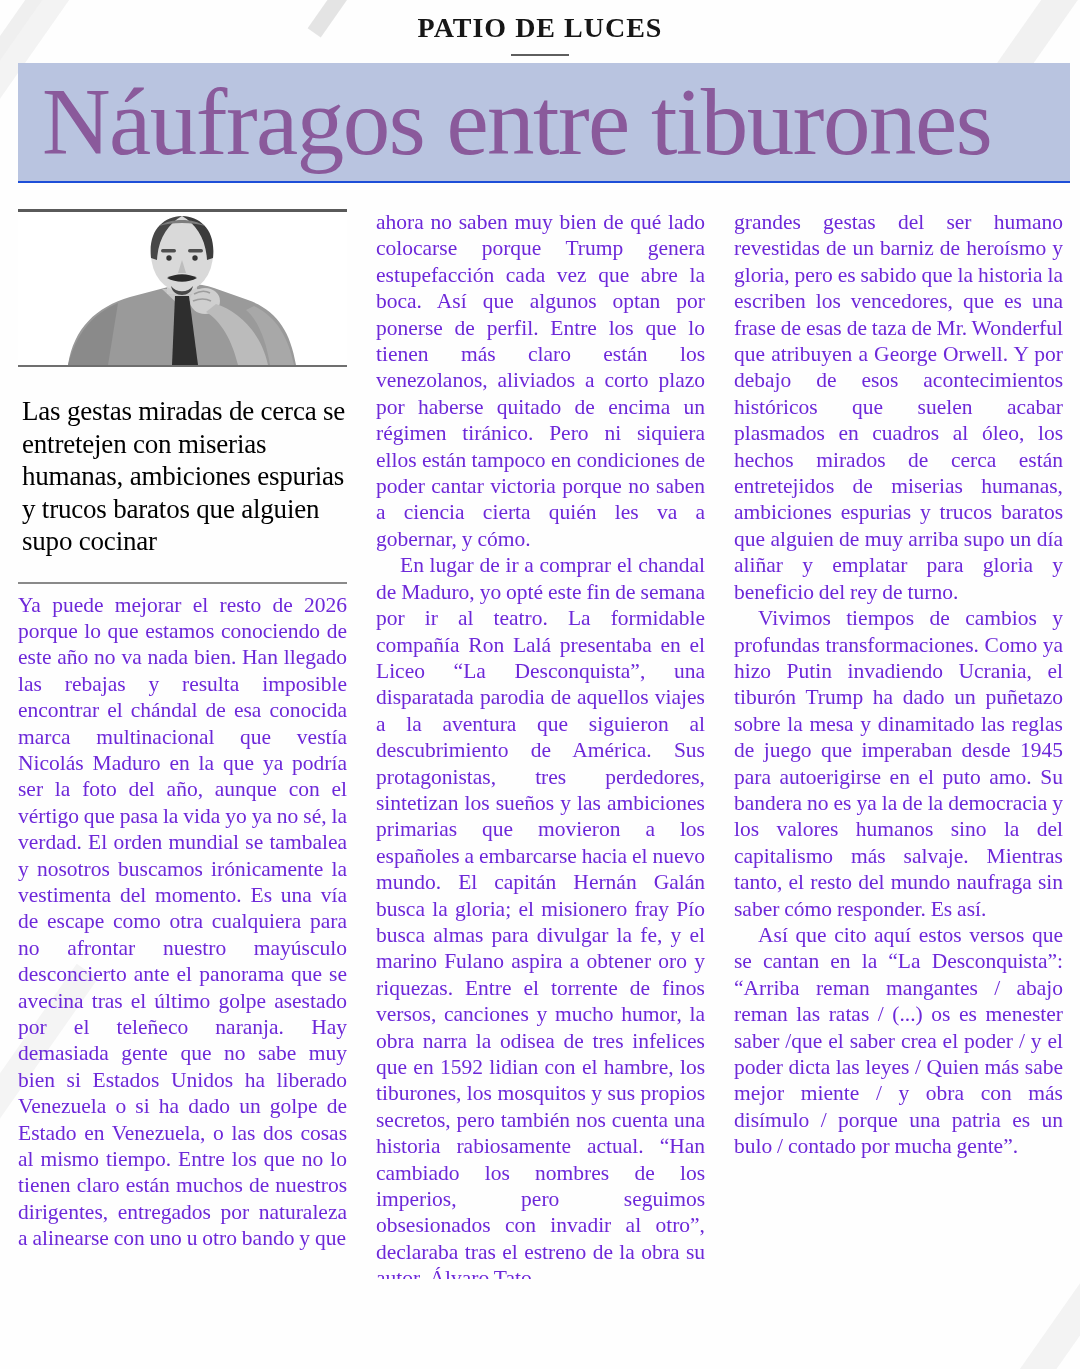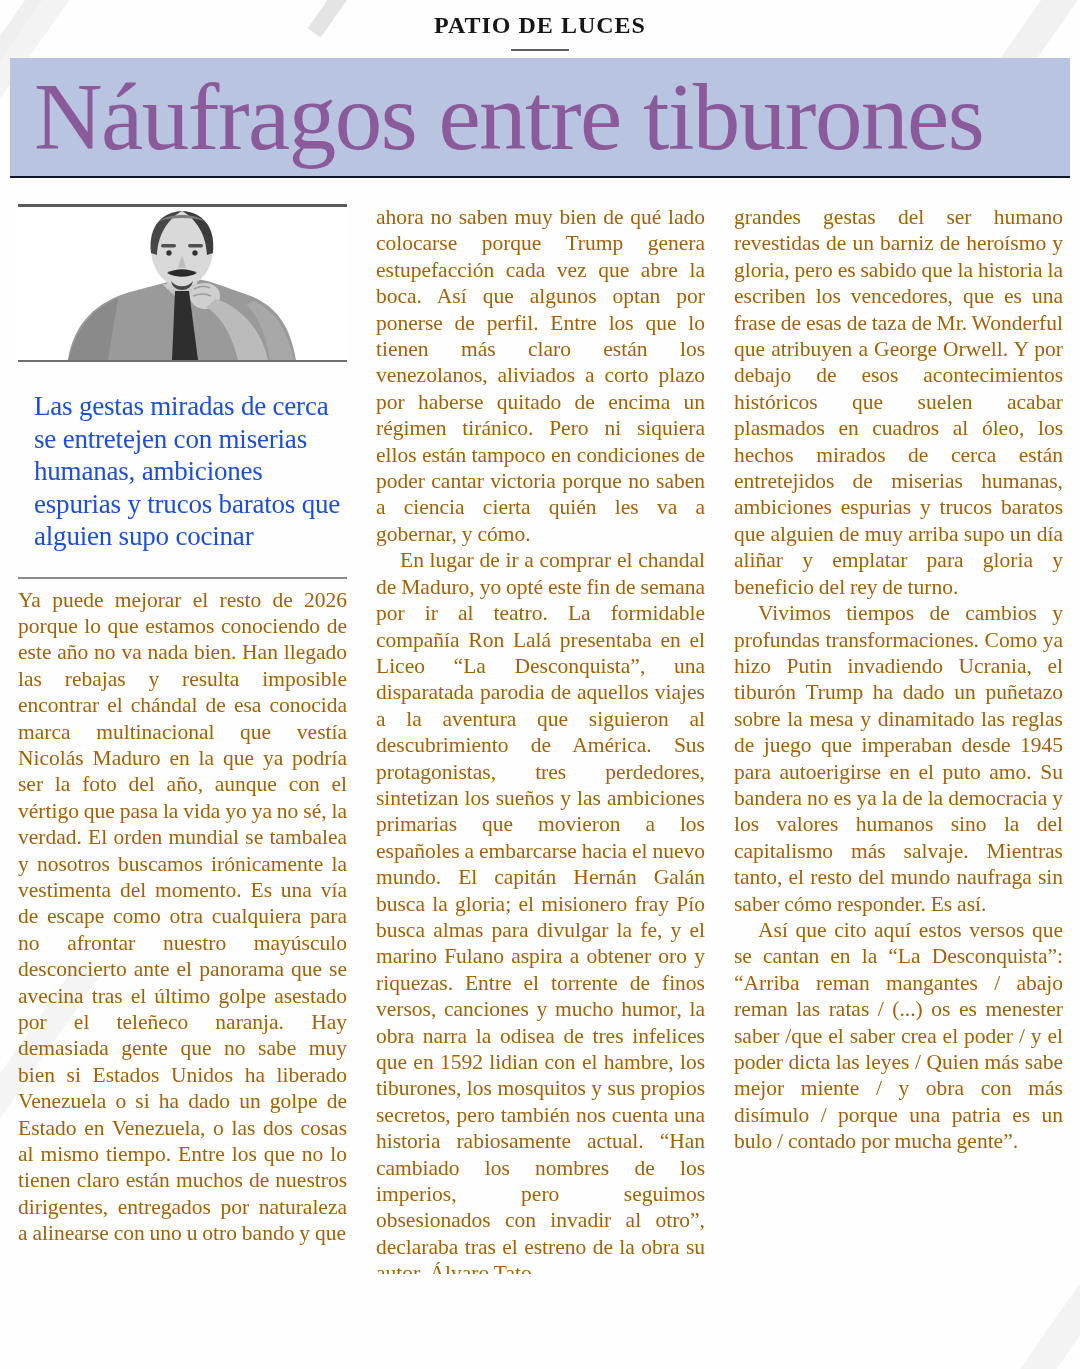--- a/index.html
+++ b/index.html
@@ -18,34 +18,34 @@
   .wm3 { left:295px; top:-12px; width:90px;  height:16px; background:#d8d8d8; opacity:.7; }
   .wm4 { left:1000px; top:6px;  width:90px;  height:14px; background:#dedede; opacity:.7; }
   .wm5 { left:960px;  top:-30px; width:220px; height:30px; background:#f1f1f1; }
   .wm6 { left:-70px;  top:1040px; width:200px; height:26px; background:#f4f4f4; }
   .wm7 { left:980px;  top:1280px; width:220px; height:30px; background:#f3f3f3; }
 
   .content { position:relative; z-index:1; }
 
   .masthead { text-align:center; padding-top:12px; }
   .kicker {
-    font-size:24px; font-weight:bold; letter-spacing:1px; color:#161616;
+    font-size:28px; font-weight:bold; letter-spacing:1px; color:#161616;
   }
   .byline {
     font-size:28px; font-style:italic; color:#1c1c1c; margin-top:2px;
   }
   .byline-rule {
     width:58px; height:2px; background:#5e5e5e; margin:10px auto 0;
   }
 
   .title-banner {
-    margin:7px 10px 0 10px;
+    margin:7px 10px 0 18px;
     height:118px;
     background:#b9c4e0;
-    border-bottom:2px solid #0f172a;
+    border-bottom:2px solid #1d4ed8;
   }
   .headline {
     margin:0; padding:4px 0 0 24px;
     font-size:95px; line-height:110px;
     font-weight:normal; letter-spacing:-1.5px;
     color:#8a5a9b;
     white-space:nowrap;
   }
 
   .columns {
@@ -53,34 +53,34 @@
     padding:26px 17px 0 18px;
   }
   .col { width:329px; flex:0 0 329px; overflow:hidden; height:1070px; }
 
   .rule { height:2px; background:#6f6f6f; }
   .photo-rule-top { background:#5a5a5a; height:3px; }
   .photo { height:153px; background:#ffffff; }
   .photo svg { display:block; width:100%; height:100%; }
 
   .standfirst {
-    margin:28px 0 0 16px;
+    margin:28px 0 0 4px;
     font-size:27px; line-height:32.5px;
-    letter-spacing:-0.2px; color:#1d4ed8;
+    letter-spacing:-0.2px; color:#000000;
   }
   .standfirst-rule { margin-top:24px; background:#8a8a8a; }
 
   .body-text { margin-top:8px; }
   .col-flow .body-text { margin-top:0; }
   .body-text p {
     margin:0;
     font-size:21.5px; line-height:26.4px;
     text-align:justify; text-justify:inter-word;
     word-spacing:-0.5px;
-    color:#a16207;
+    color:#6d28d9;
     hyphens:auto;
   }
   .body-text p.indent { text-indent:24px; }
   .it { }
 </style>
 </head>
 <body>
 
 <div class="page">
   <div class="wm wm1"></div>

